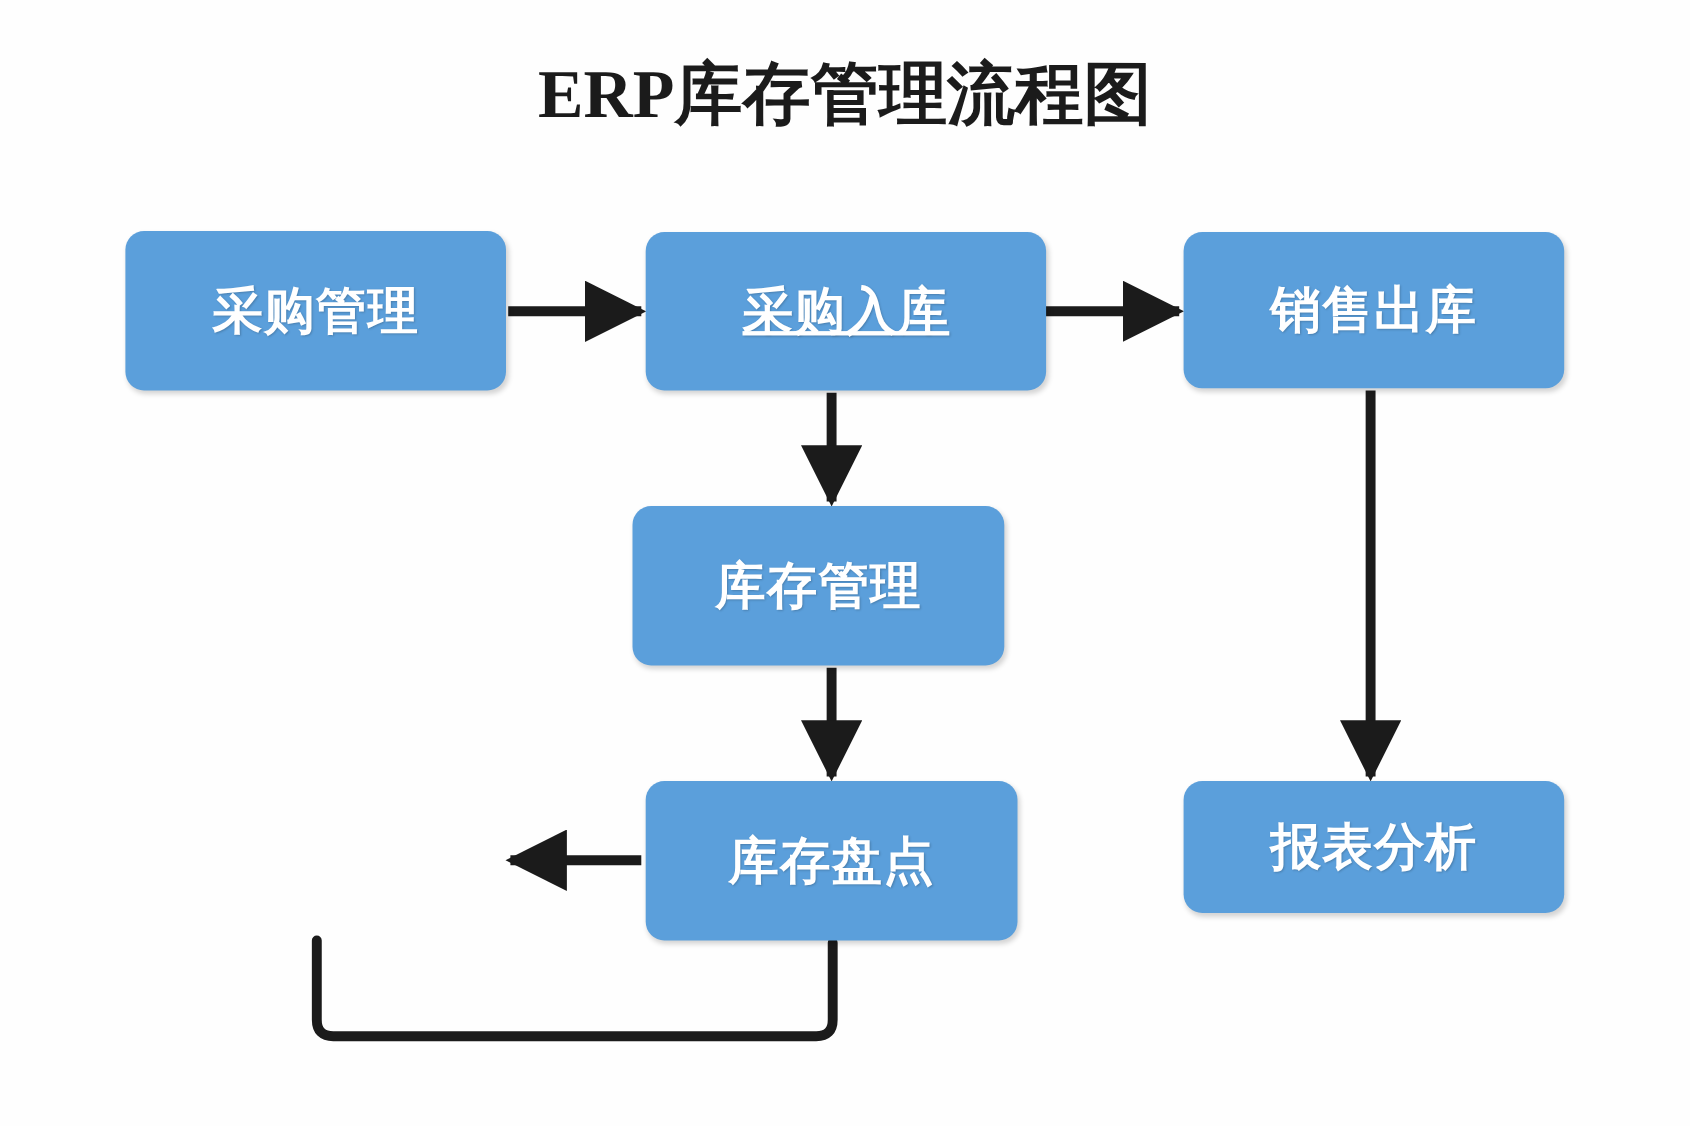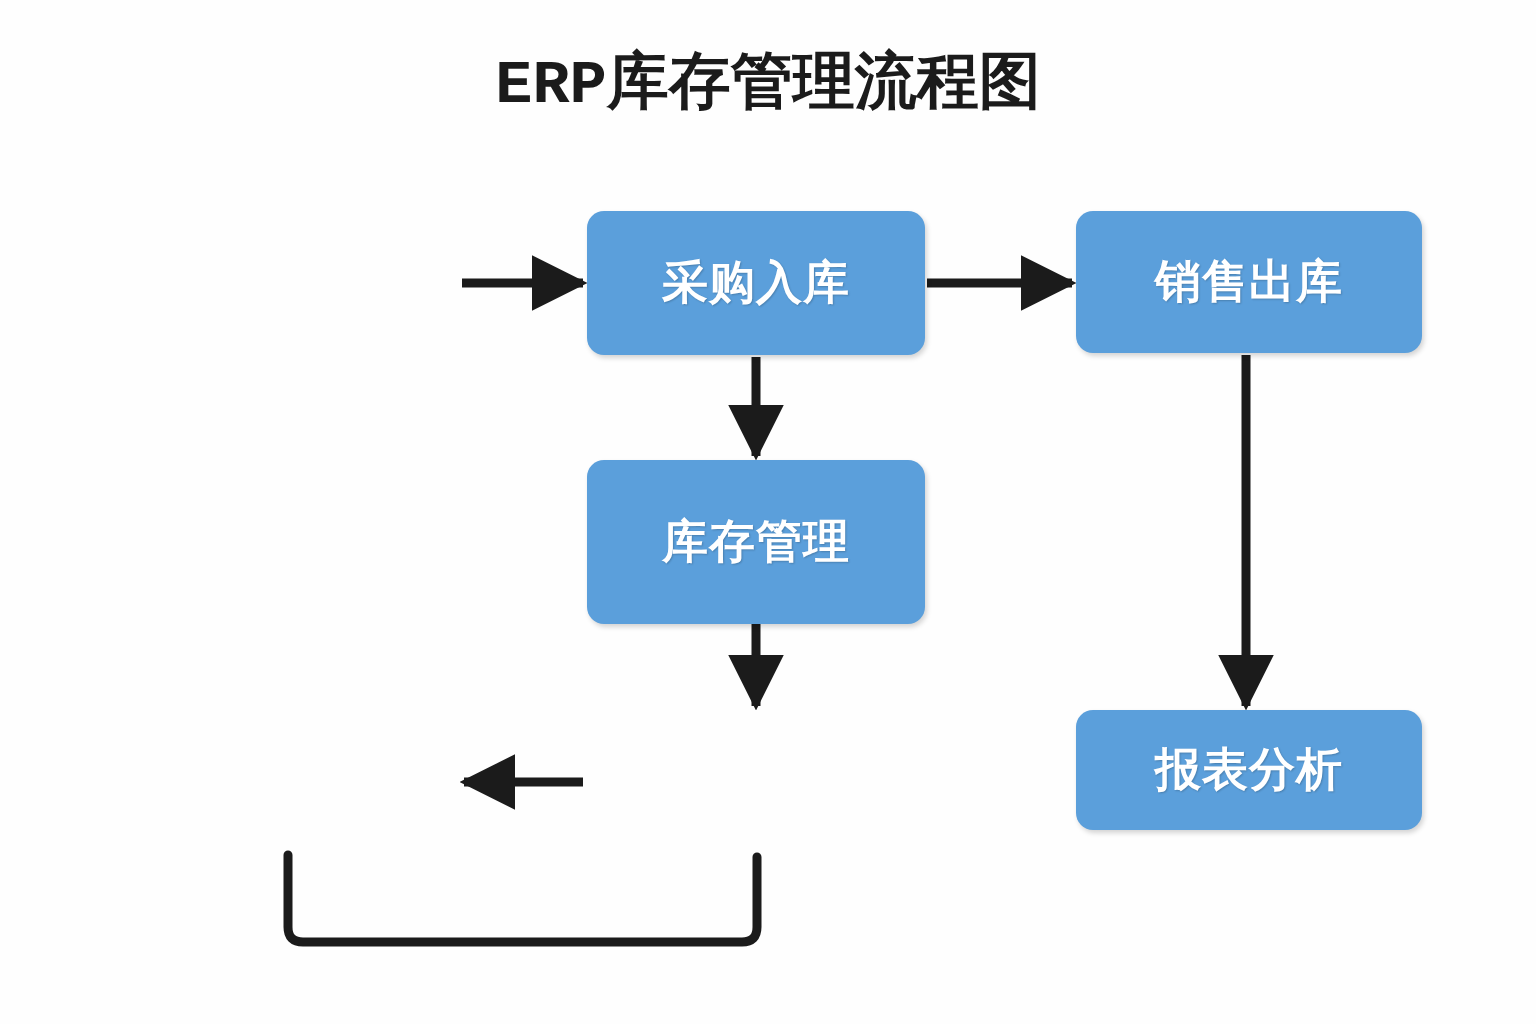--- a/index.html
+++ b/index.html
@@ -28,21 +28,21 @@
     left: 0;
     top: 52px;
     width: 1536px;
     text-align: center;
     font-size: 62px;
     font-weight: 700;
     color: #1b1b1b;
     letter-spacing: 0px;
     line-height: 1.1;
     white-space: nowrap;
-    font-family: Liberation Mono, monospace;
+    font-family: Liberation Serif, serif;
   }
 
   .node {
     position: absolute;
     box-sizing: border-box;
     background: #5b9fdb;
     border-radius: 17px;
     display: flex;
     align-items: center;
     justify-content: center;
@@ -87,32 +87,38 @@
 
     <line x1="756" y1="607" x2="756" y2="706" stroke="#1b1b1b" stroke-width="9" marker-end="url(#arrowRight)"></line>
 
     <line x1="1246" y1="355" x2="1246" y2="706" stroke="#1b1b1b" stroke-width="9" marker-end="url(#arrowRight)"></line>
 
     <line x1="583" y1="782" x2="464" y2="782" stroke="#1b1b1b" stroke-width="9" marker-end="url(#arrowRight)"></line>
 
     <path d="M 288 855 L 288 927 Q 288 942 303 942 L 742 942 Q 757 942 757 927 L 757 857" fill="none" stroke="#1b1b1b" stroke-width="9" stroke-linecap="round" stroke-linejoin="round"></path>
   </svg>
 
+  <div class="node" style="left:114px; top:210px; width:346px; height:145px;">
+    <span>采购管理</span>
+  </div>
 
-  <div class="node" style="left:587px; top:211px; width:338px; height:144px;">
+  <div class="node" style="left:587px; top:211px; width:364px; height:144px;text-decoration:underline;">
     <span>采购入库</span>
   </div>
 
   <div class="node" style="left:1076px; top:211px; width:346px; height:142px;">
     <span>销售出库</span>
   </div>
 
-  <div class="node" style="left:587px; top:460px; width:338px; height:164px;font-family:Liberation Mono, monospace;">
+  <div class="node" style="left:575px; top:460px; width:338px; height:145px;font-family:Liberation Mono, monospace;">
     <span>库存管理</span>
   </div>
 
+  <div class="node" style="left:587px; top:710px; width:338px; height:145px;">
+    <span>库存盘点</span>
+  </div>
 
 
   <div class="node" style="left:1076px; top:710px; width:346px; height:120px;">
     <span>报表分析</span>
   </div>
 
 </div>
 
 </body></html>

